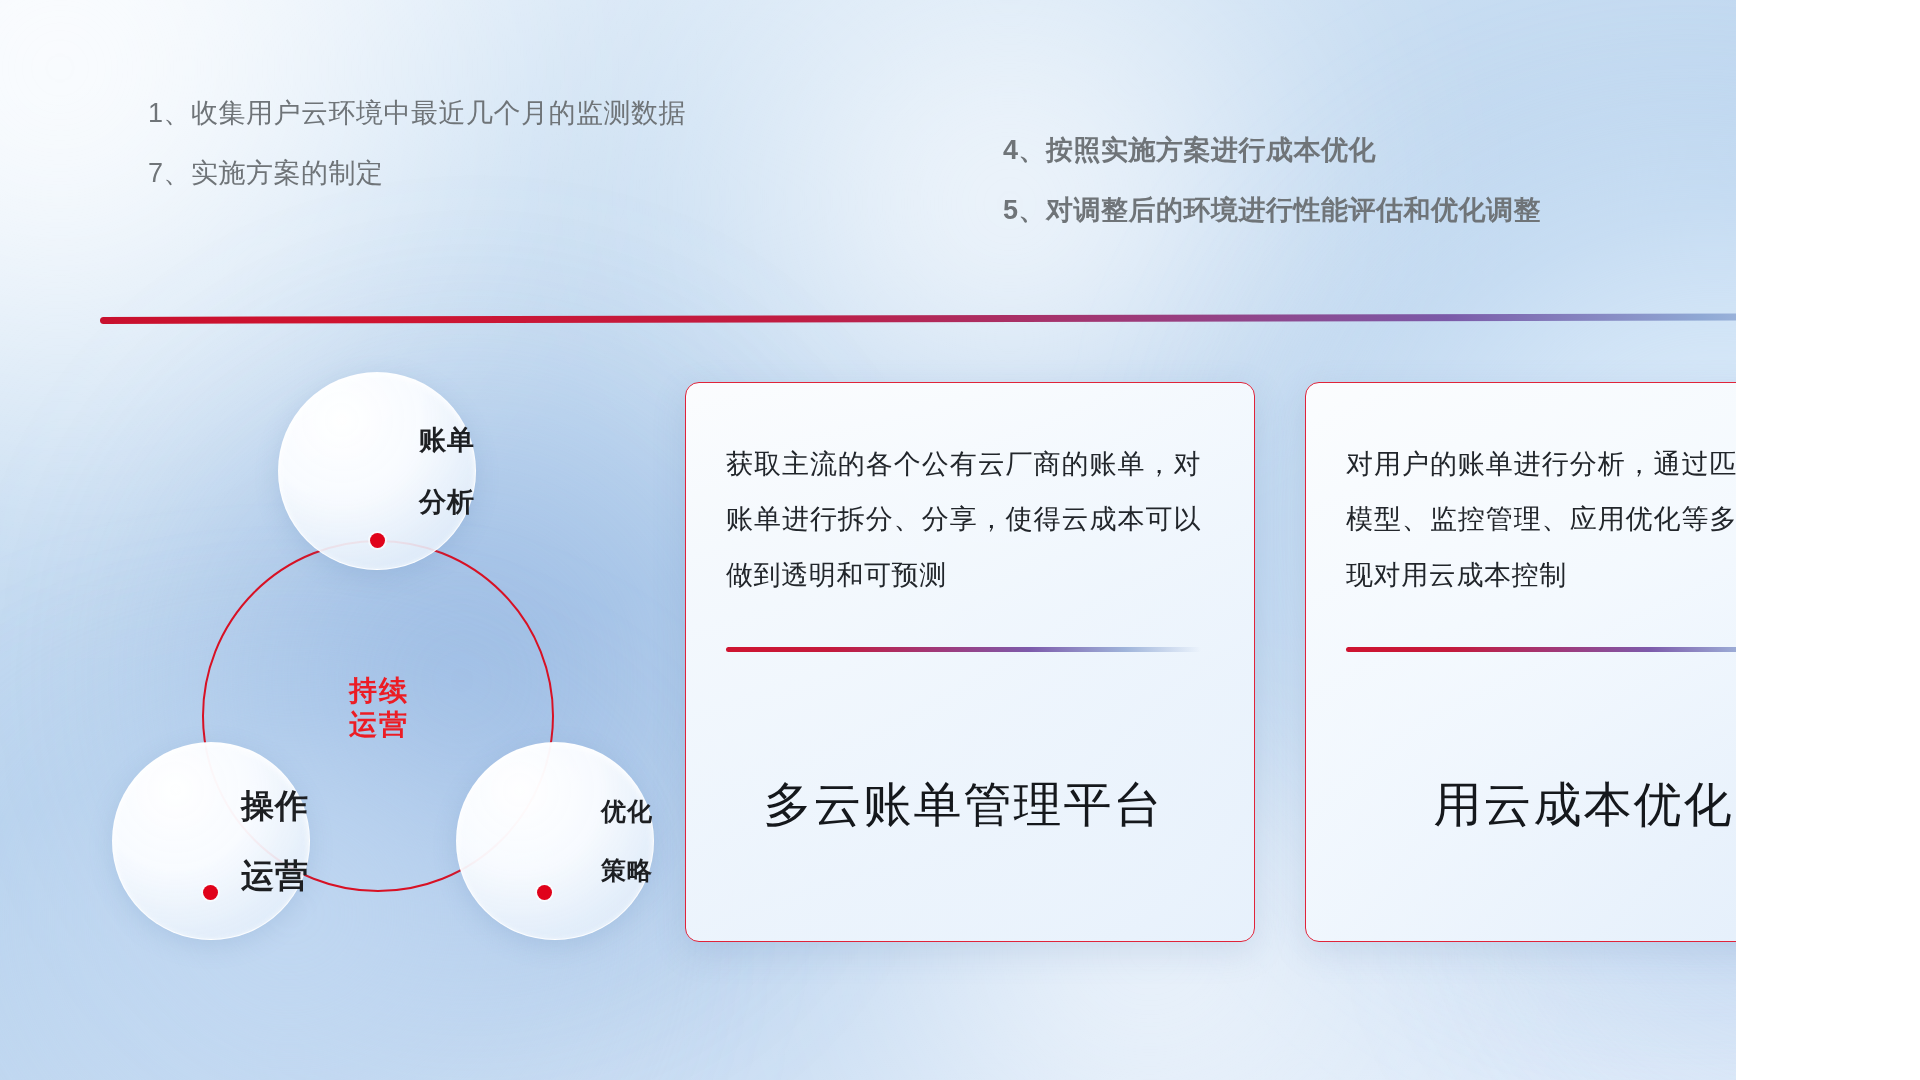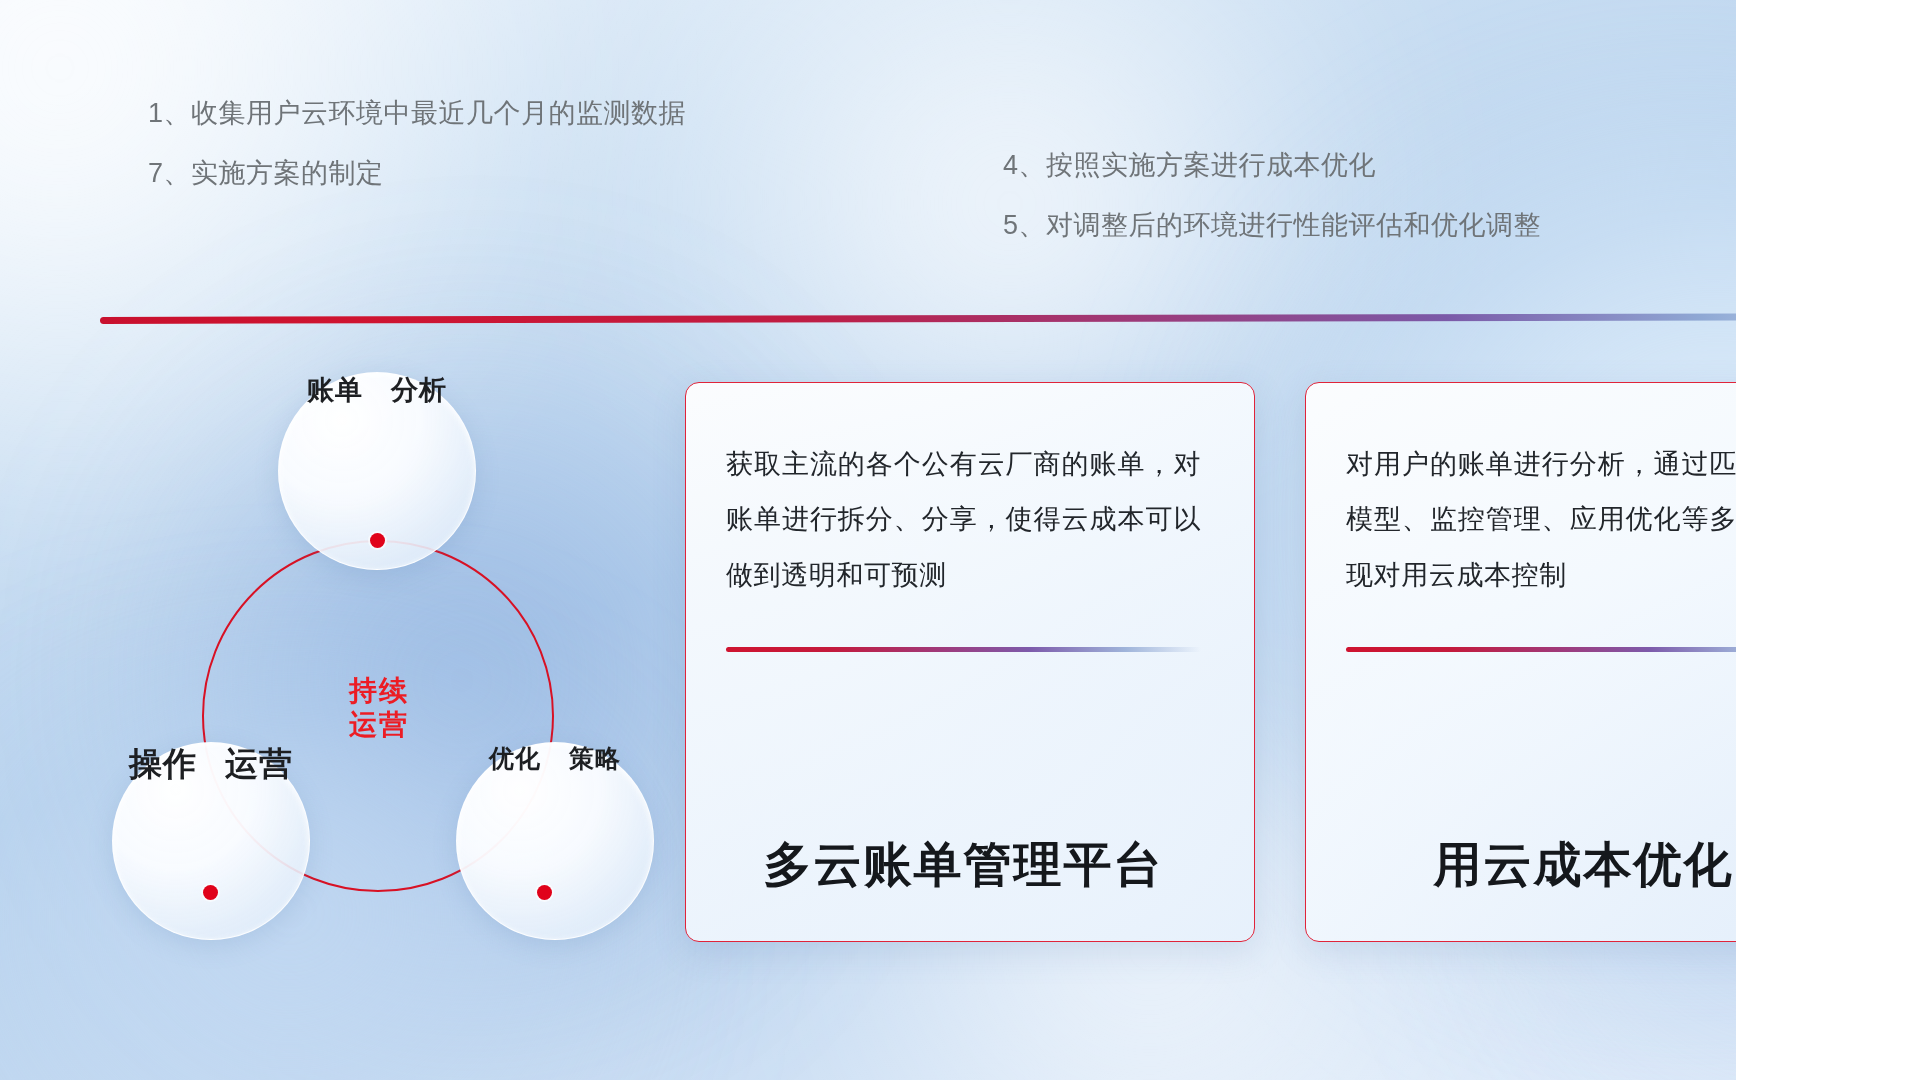--- a/index.html
+++ b/index.html
@@ -49,21 +49,21 @@
   
   .bullets {
     position: absolute;
     color: #6f7478;
     font-size: 27px;
     letter-spacing: .5px;
     line-height: 1.0;
   }
   .bullets .line { white-space: nowrap; margin-bottom: 33px; }
   #bullets-left  { left: 148px;  top: 100px; }
-  #bullets-right { left: 1003px; top: 152px; }
+  #bullets-right { left: 1003px; top: 137px; font-weight: bold; }
 
   
   #divider {
     position: absolute;
     left: 100px;
     top: 315px;
     width: 1820px;
     height: 7px;
     background: linear-gradient(90deg,
                 #c8102e 0%, #cf1430 14%, #c01c42 38%,
@@ -95,22 +95,22 @@
     box-sizing: border-box;
     background:
       radial-gradient(circle at 32% 24%, rgba(255,255,255,.99) 0%,
                       rgba(250,252,255,.96) 40%,
                       rgba(232,241,251,.90) 72%,
                       rgba(219,233,249,.86) 100%);
     border: 1.6px solid rgba(255,255,255,.88);
     box-shadow: 0 6px 24px rgba(90,130,180,.18),
                 inset 0 2px 6px rgba(255,255,255,.9);
     display: flex;
-    flex-direction: row;
-    align-items: flex-start;
+    flex-direction: column;
+    align-items: flex-end;
     justify-content: center;
     color: #1d1f22;
     font-size: 27px;
     font-weight: bold;
     line-height: 1.26;
     letter-spacing: 1px;
     gap: 28px;
   }
   #bubble-top    { left: 178px; top: 20px;  width: 198px; height: 198px; }
   #bubble-left   { left: 12px;  top: 390px; width: 198px; height: 198px; font-size: 33px; }
@@ -173,24 +173,24 @@
   .card-rule {
     margin-top: 44px;
     height: 5px;
     border-radius: 3px;
     background: linear-gradient(90deg,
                 #cf1430 0%, #c41a3c 22%, #9e3b7d 46%,
                 #7d5bab 64%, #9fb4da 84%, rgba(205,222,242,0) 100%);
   }
   .card-title {
     margin-top: auto;
-    margin-bottom: 44px;
+    margin-bottom: 104px;
     color: #15181c;
     font-size: 48px;
-    font-weight: bold;
+    font-weight: normal;
     letter-spacing: 2px;
     text-align: center;
   }
 </style>
 </head>
 <body>
 
 <div id="stage">
 
   <div class="bg-base"></div>

